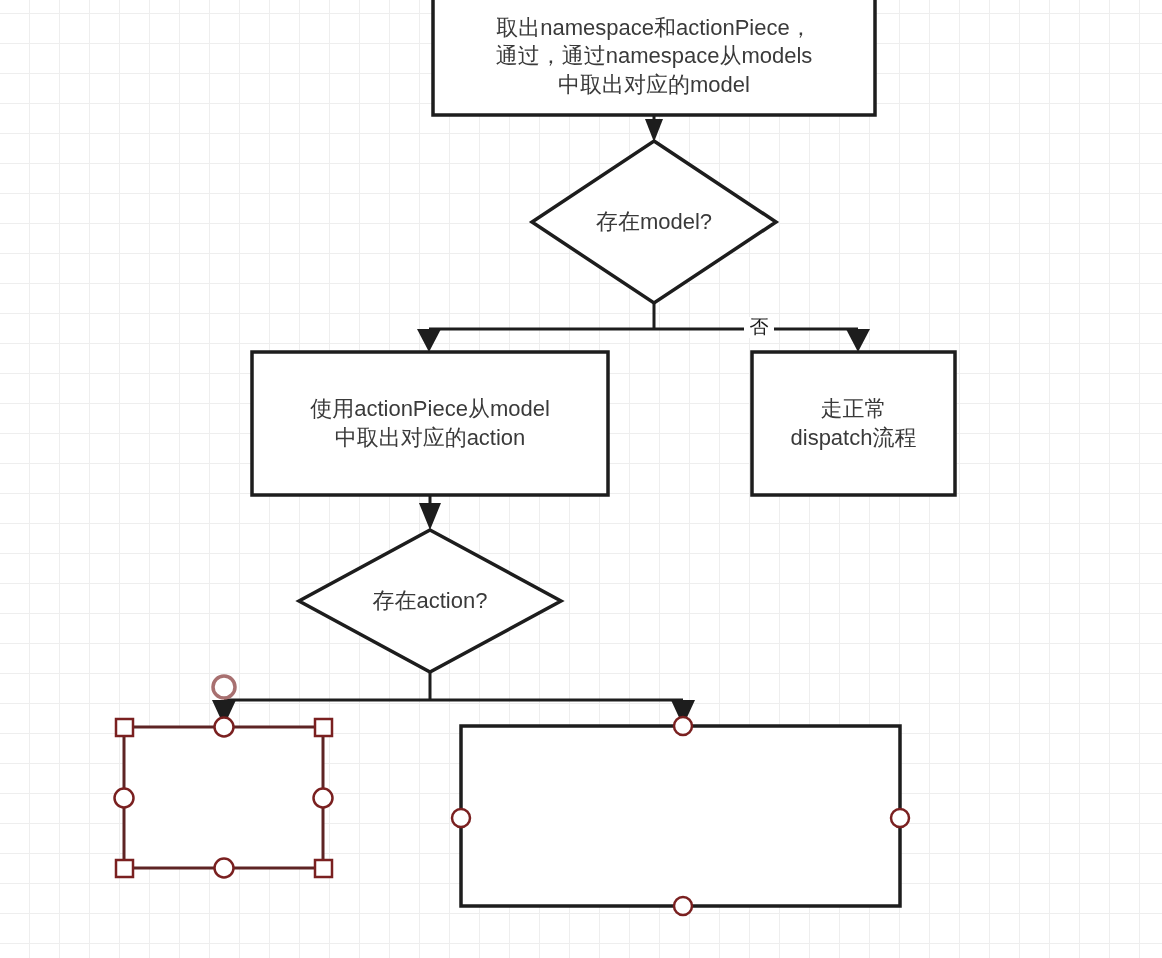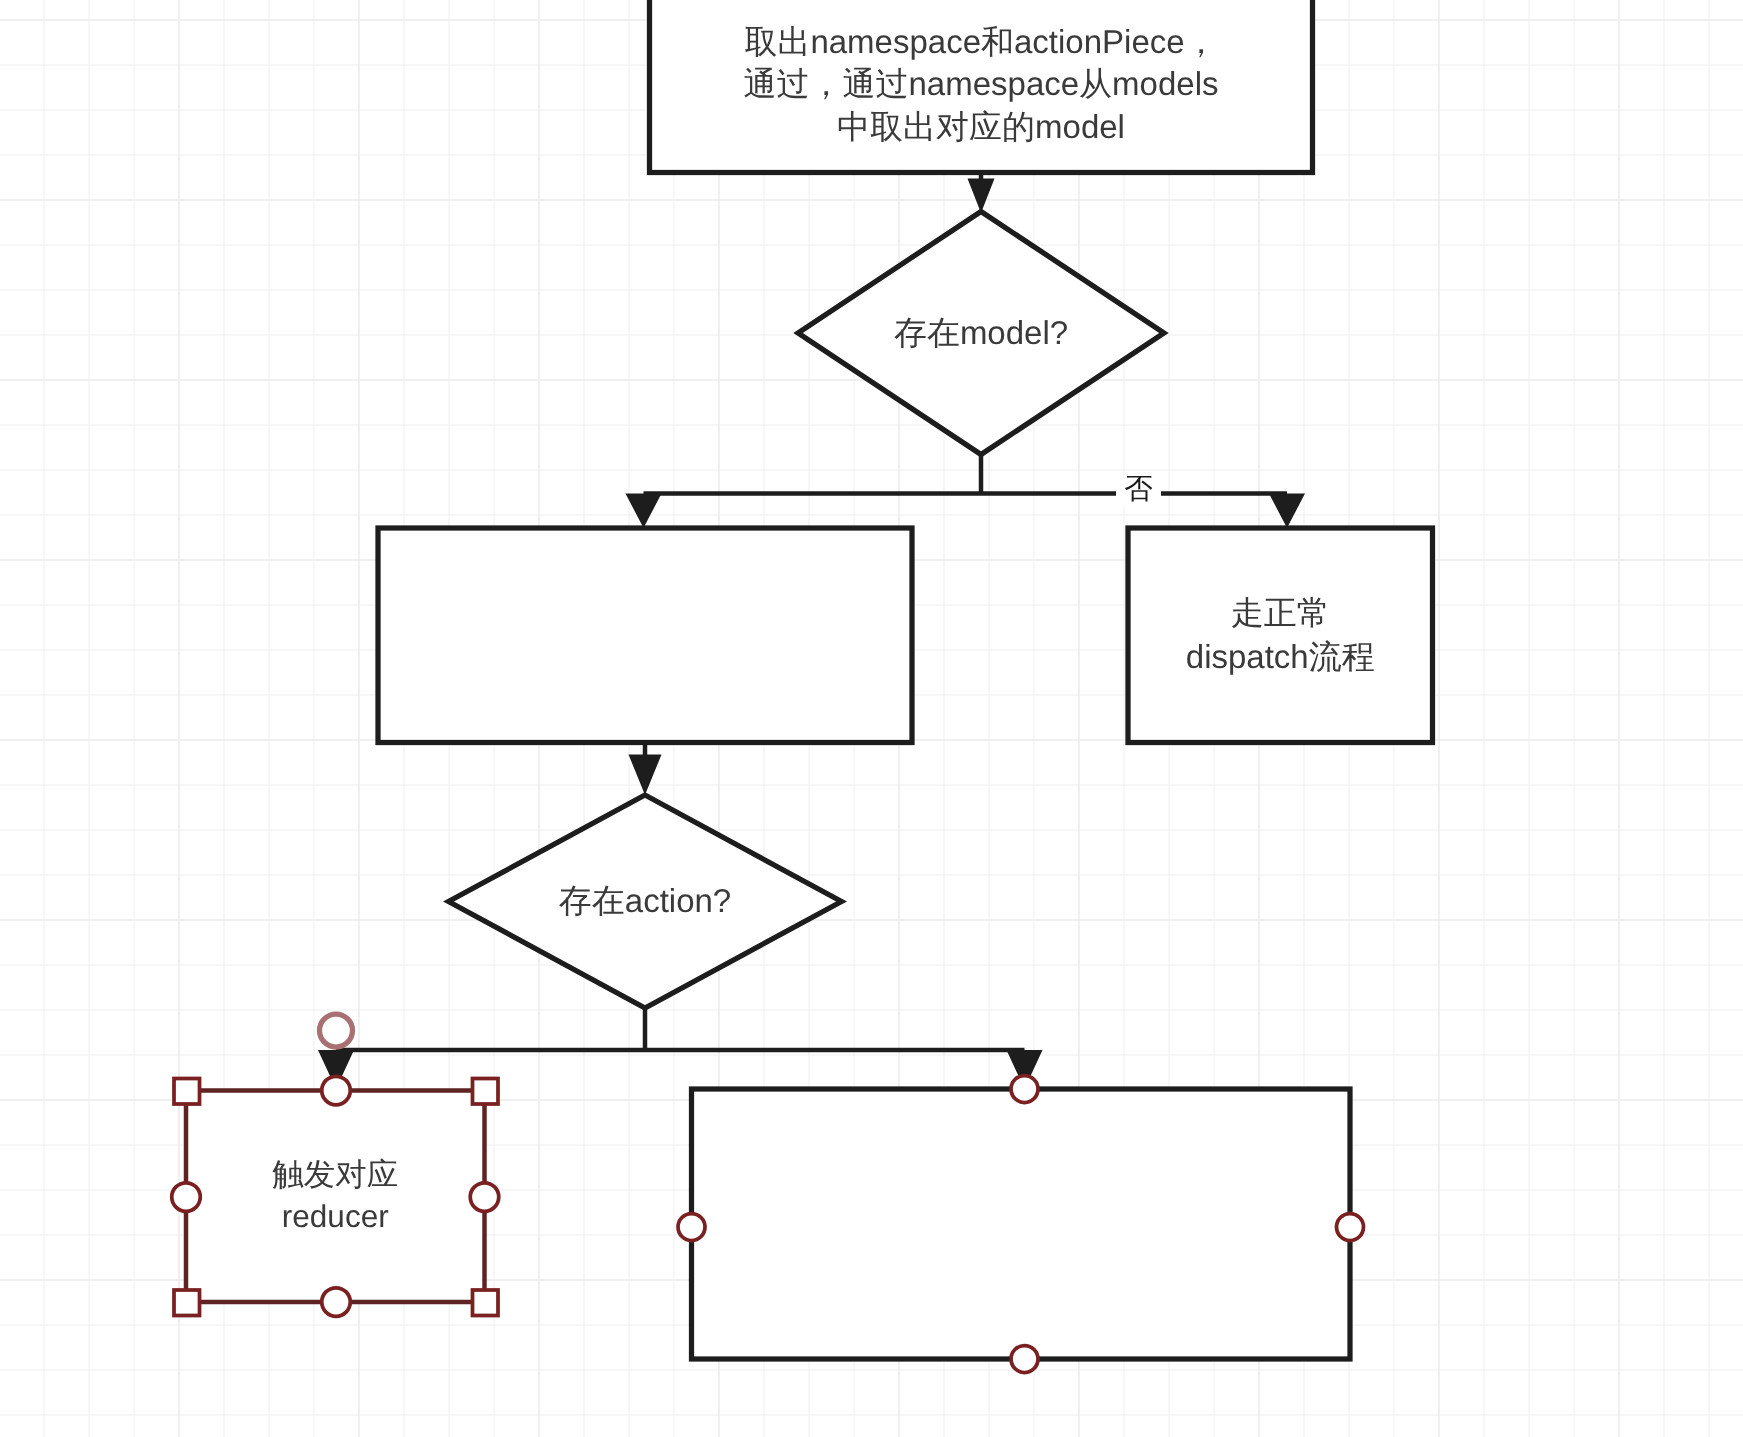--- a/index.html
+++ b/index.html
@@ -129,25 +129,25 @@
       <rect x="315" y="860" width="17" height="17" fill="#ffffff" stroke="#7a2020" stroke-width="2.5"></rect>
     </g>
   </svg>
 
   <div class="node-text t22" style="left:562px;top:192px;width:184px;height:60px;">存在model?</div>
 
   <div class="node-text t22" style="left:443px;top:0px;width:422px;height:113px;">取出namespace和actionPiece，
 通过，通过namespace从models
 中取出对应的model</div>
 
+  <div class="node-text t22" style="left:260px;top:372px;width:340px;height:103px;">使用actionPiece从model
+中取出对应的action</div>
 
   <div class="node-text t22" style="left:757px;top:372px;width:193px;height:103px;">走正常
 dispatch流程</div>
 
   <div class="node-text t22" style="left:330px;top:571px;width:200px;height:60px;">存在action?</div>
 
-  <div class="node-text t21" style="left:130px;top:747px;width:187px;height:101px;">触发对应
-reducer</div>
 
 
   <div class="edge-label" style="left:744px;top:317px;width:24px;">否</div>
 
 </div>
 
 </body></html>

